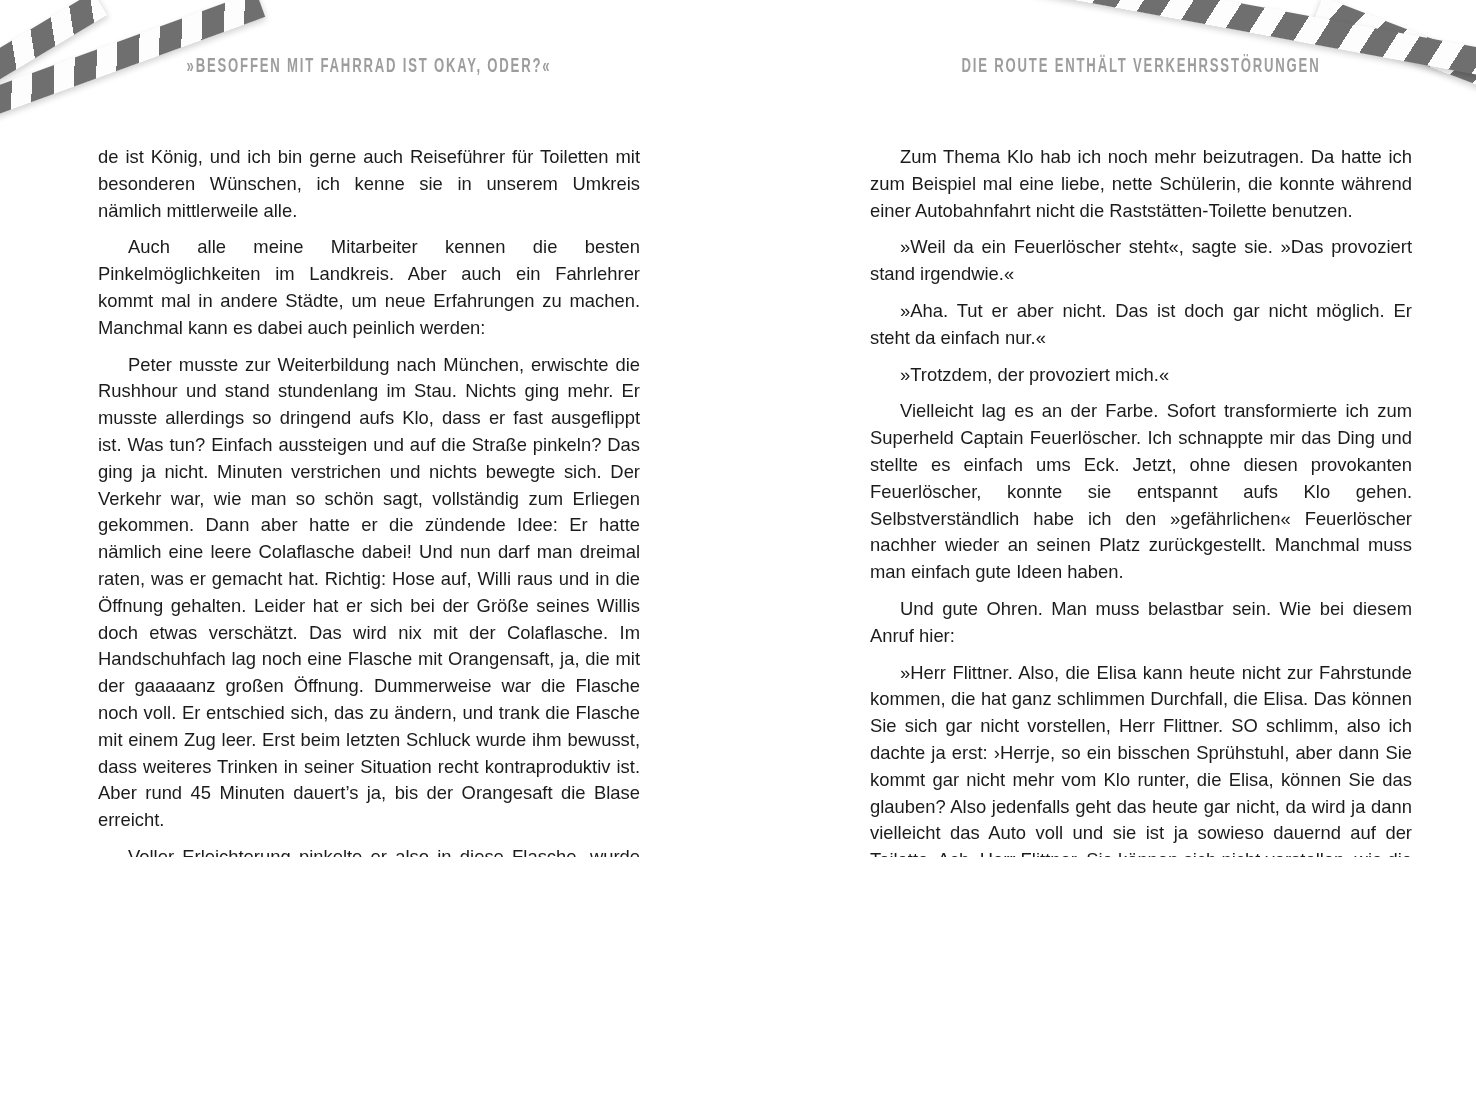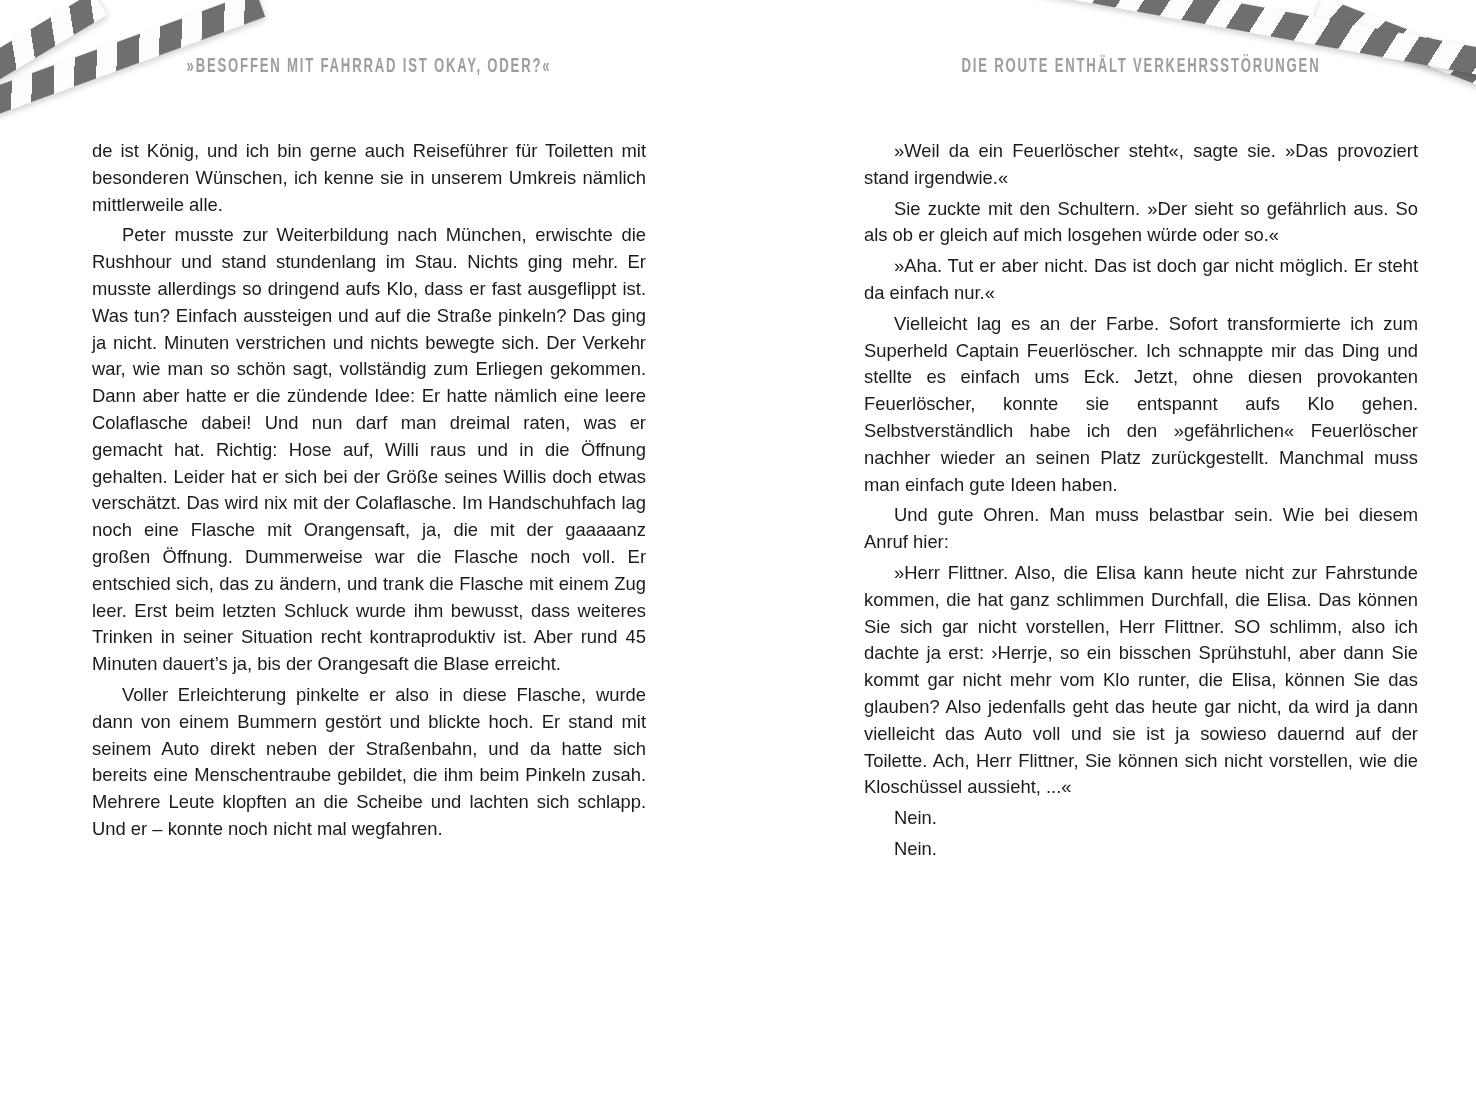--- a/index.html
+++ b/index.html
@@ -28,21 +28,21 @@
     transform: scale(0.82, 1.22);
     white-space: nowrap;
   }
 
   .text-block {
     position: absolute; top: 134px; left: 88px; width: 562px;
     color: #1b1b1b;
     font-size: 18.4px; line-height: 26.8px;
     text-align: justify;
   }
-  .text-block p { margin: 4px; }
+  .text-block p { margin: 10px; }
   .text-block p.indent { text-indent: 30px; }
 
   .footer-signs {
     position: absolute; bottom: 0; left: 50%;
     transform: translateX(-50%);
     width: 200px; height: 95px;
   }
 
   
   .tape {
@@ -69,20 +69,21 @@
 
   <div class="tape tl-short"></div>
   <div class="tape tl-long"></div>
   <div class="tape tr-steep"></div>
   <div class="tape tr-flat"></div>
 
   <div class="page left">
     <div class="running-head">»BESOFFEN MIT FAHRRAD IST OKAY, ODER?«</div>
     <div class="text-block">
         <p class="">de ist König, und ich bin gerne auch Reiseführer für Toiletten mit besonderen Wünschen, ich kenne sie in unserem Umkreis nämlich mittlerweile alle.</p>
+        <p class="indent">Auch alle meine Mitarbeiter kennen die besten Pinkelmöglichkeiten im Landkreis. Aber auch ein Fahrlehrer kommt mal in andere Städte, um neue Erfahrungen zu machen. Manchmal kann es dabei auch peinlich werden:</p>
         <p class="indent">Peter musste zur Weiterbildung nach München, erwischte die Rushhour und stand stundenlang im Stau. Nichts ging mehr. Er musste allerdings so dringend aufs Klo, dass er fast ausgeflippt ist. Was tun? Einfach aussteigen und auf die Straße pinkeln? Das ging ja nicht. Minuten verstrichen und nichts bewegte sich. Der Verkehr war, wie man so schön sagt, vollständig zum Erliegen gekommen. Dann aber hatte er die zündende Idee: Er hatte nämlich eine leere Colaflasche dabei! Und nun darf man dreimal raten, was er gemacht hat. Richtig: Hose auf, Willi raus und in die Öffnung gehalten. Leider hat er sich bei der Größe seines Willis doch etwas verschätzt. Das wird nix mit der Colaflasche. Im Handschuhfach lag noch eine Flasche mit Orangensaft, ja, die mit der gaaaaanz großen Öffnung. Dummerweise war die Flasche noch voll. Er entschied sich, das zu ändern, und trank die Flasche mit einem Zug leer. Erst beim letzten Schluck wurde ihm bewusst, dass weiteres Trinken in seiner Situation recht kontraproduktiv ist. Aber rund 45 Minuten dauert’s ja, bis der Orangesaft die Blase erreicht.</p>
         <p class="indent">Voller Erleichterung pinkelte er also in diese Flasche, wurde dann von einem Bummern gestört und blickte hoch. Er stand mit seinem Auto direkt neben der Straßenbahn, und da hatte sich bereits eine Menschentraube gebildet, die ihm beim Pinkeln zusah. Mehrere Leute klopften an die Scheibe und lachten sich schlapp. Und er – konnte noch nicht mal wegfahren.</p>
       </div>
 
     <svg class="footer-signs" viewBox="0 0 200 95" width="200" height="95">
 
       <g>
         <line x1="60" y1="44" x2="56" y2="95" stroke="#dedede" stroke-width="4"></line>
         <rect x="-13" y="-13" width="26" height="26" fill="#ffffff" stroke="#cdcdcd" stroke-width="3.4" transform="translate(62,27) rotate(45)"></rect>
       </g>
@@ -119,23 +120,24 @@
           <rect x="-18" y="-2.8" width="36" height="5.6" fill="#8f8f8f" transform="rotate(45)"></rect>
           <rect x="-18" y="-2.8" width="36" height="5.6" fill="#8f8f8f" transform="rotate(-45)"></rect>
         </g>
       </g>
     </svg>
   </div>
 
   <div class="page right">
     <div class="running-head">DIE ROUTE ENTHÄLT VERKEHRSSTÖRUNGEN</div>
     <div class="text-block">
+        <p class="indent">Zum Thema Klo hab ich noch mehr beizutragen. Da hatte ich zum Beispiel mal eine liebe, nette Schülerin, die konnte während einer Autobahnfahrt nicht die Raststätten-Toilette benutzen.</p>
         <p class="indent">»Weil da ein Feuerlöscher steht«, sagte sie. »Das provoziert stand irgendwie.«</p>
-        <p class="indent">Sie zuckte mit den Schultern. »Der sieht so gefährlich aus. So als ob er gleich auf mich losgehen würde oder so.«</p>
         <p class="indent">»Aha. Tut er aber nicht. Das ist doch gar nicht möglich. Er steht da einfach nur.«</p>
+        <p class="indent">»Trotzdem, der provoziert mich.«</p>
         <p class="indent">Vielleicht lag es an der Farbe. Sofort transformierte ich zum Superheld Captain Feuerlöscher. Ich schnappte mir das Ding und stellte es einfach ums Eck. Jetzt, ohne diesen provokanten Feuerlöscher, konnte sie entspannt aufs Klo gehen. Selbstverständlich habe ich den »gefährlichen« Feuerlöscher nachher wieder an seinen Platz zurückgestellt. Manchmal muss man einfach gute Ideen haben.</p>
         <p class="indent">Und gute Ohren. Man muss belastbar sein. Wie bei diesem Anruf hier:</p>
         <p class="indent">»Herr Flittner. Also, die Elisa kann heute nicht zur Fahrstunde kommen, die hat ganz schlimmen Durchfall, die Elisa. Das können Sie sich gar nicht vorstellen, Herr Flittner. SO schlimm, also ich dachte ja erst: ›Herrje, so ein bisschen Sprühstuhl, aber dann Sie kommt gar nicht mehr vom Klo runter, die Elisa, können Sie das glauben? Also jedenfalls geht das heute gar nicht, da wird ja dann vielleicht das Auto voll und sie ist ja sowieso dauernd auf der Toilette. Ach, Herr Flittner, Sie können sich nicht vorstellen, wie die Kloschüssel aussieht, ...«</p>
         <p class="indent">Nein.</p>
         <p class="indent">Nein.</p>
         <p class="indent">Nein.</p>
       </div>
 
     <svg class="footer-signs" viewBox="0 0 200 95" width="200" height="95">
       <g>

